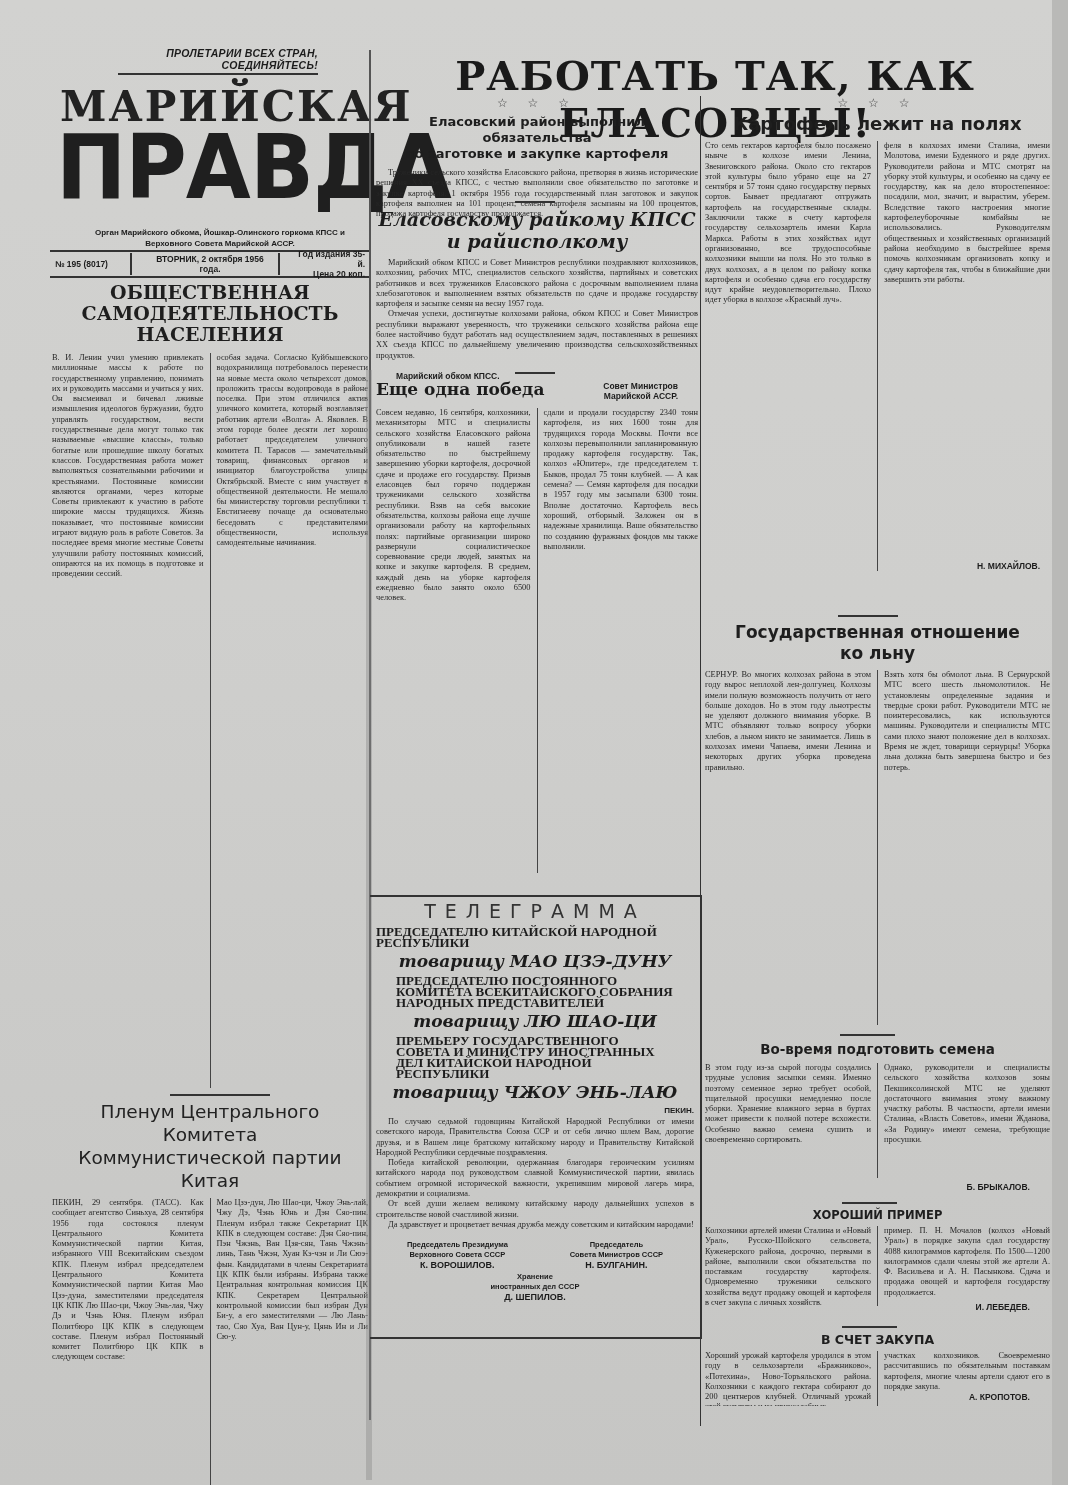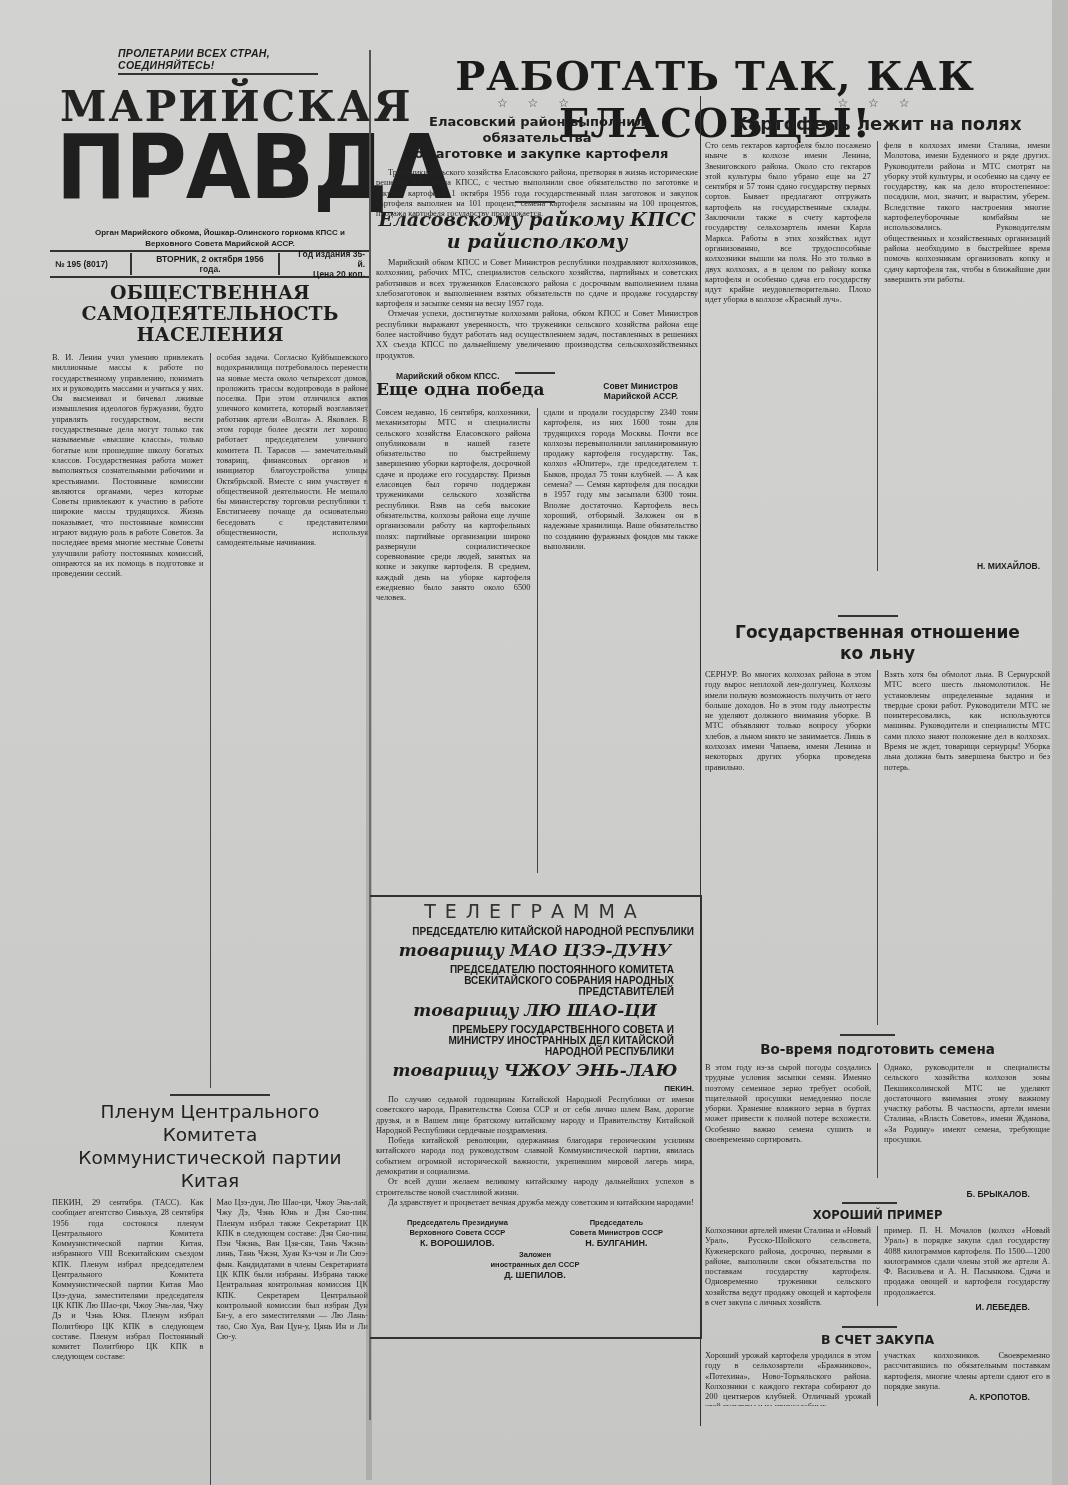--- a/index.html
+++ b/index.html
@@ -3,21 +3,21 @@
 <meta charset="utf-8">
 <style>
   html,body{margin:0;padding:0;}
   body{width:1068px;height:1485px;background:#c9c9c7;overflow:hidden;position:relative;
        font-family:"DejaVu Serif",serif;color:#1c1c1c;}
   .paper{position:absolute;left:0;top:0;width:1068px;height:1485px;
          background:linear-gradient(180deg,#d2d2d0 0%,#cfcfcd 40%,#c6c6c4 100%);}
   .col{position:absolute;}
   .abs{position:absolute;}
   .motto{left:118px;top:47px;width:200px;font-family:"Liberation Sans",sans-serif;font-style:italic;
-         font-weight:bold;font-size:10.5px;letter-spacing:.3px;border-bottom:2px solid #333;padding-bottom:2px;text-align:left;}
+         font-weight:bold;font-size:10.5px;letter-spacing:.3px;border-bottom:2px solid #333;padding-bottom:2px;text-align:right;}
   .mast1{left:60px;top:82px;width:300px;text-align:center;font-family:"DejaVu Serif",serif;font-weight:bold;
          font-size:42px;letter-spacing:2px;color:#222;}
   .mast2{left:56px;top:124px;width:310px;text-align:center;font-family:"DejaVu Sans",sans-serif;font-weight:bold;
          font-size:84px;line-height:88px;letter-spacing:-1px;color:#1f1f1f;transform:scaleY(1.05);}
   .organ{left:80px;top:227px;width:280px;text-align:center;font-family:"Liberation Sans",sans-serif;font-weight:bold;
          font-size:8px;line-height:11px;}
   .issuebar{left:50px;top:250px;width:320px;height:24px;border-top:2px solid #333;border-bottom:2px solid #333;
             display:flex;font-family:"Liberation Sans",sans-serif;font-weight:bold;font-size:8.5px;align-items:center;}
   .issuebar div{padding:0 5px;}
   .issuebar .sep{border-left:2px solid #333;height:22px;}
@@ -29,21 +29,21 @@
   .h2{font-family:"DejaVu Sans",sans-serif;font-weight:bold;text-align:center;color:#1e1e1e;}
   .hserif{font-family:"DejaVu Serif",serif;font-weight:bold;}
   .body{font-family:"Liberation Serif",serif;font-size:8.4px;line-height:10.3px;text-align:justify;color:#262626;}
   .body p{margin:0;text-indent:12px;}
   .sig{font-family:"Liberation Sans",sans-serif;font-weight:bold;font-size:8.5px;}
   .twocol{display:flex;gap:6px;}
   .twocol>div{flex:1;}
   .twocol>div+div{border-left:1px solid #444;padding-left:6px;}
   .telebox{left:370px;top:895px;width:330px;height:440px;border:2px solid #333;border-left:none;}
   .ital{font-family:"DejaVu Serif",serif;font-style:italic;font-weight:bold;text-align:center;}
-  .capsm{font-family:Liberation Sans, sans-serif;font-weight:bold;font-size:10px;text-align:right;line-height:11px;}
+  .capsm{font-family:Liberation Serif, serif;font-weight:bold;font-size:13px;text-align:left;line-height:11px;}
   .rightedge{position:absolute;left:1052px;top:0;width:16px;height:1485px;background:#b9b9b7;}
   .scan-strip{position:absolute;left:366px;top:370px;width:6px;height:1110px;background:#8e8e8e;opacity:.45;}
 </style>
 </head>
 <body>
 
 <div class="paper">
 
   <div class="abs motto">ПРОЛЕТАРИИ ВСЕХ СТРАН, СОЕДИНЯЙТЕСЬ!</div>
   <div class="abs mast1">МАРИЙСКАЯ</div>
@@ -149,21 +149,21 @@
         <div>Верховного Совета СССР</div>
         <div style="font-size:9px;">К. ВОРОШИЛОВ.</div>
       </div>
       <div class="sig" style="text-align:center;font-size:7.5px;line-height:10px;">
         <div>Председатель</div>
         <div>Совета Министров СССР</div>
         <div style="font-size:9px;">Н. БУЛГАНИН.</div>
       </div>
     </div>
     <div class="sig" style="text-align:center;font-size:7.5px;line-height:10px;margin-top:2px;">
-      <div>Заложен</div>
+      <div>Хранение</div>
       <div>иностранных дел СССР</div>
       <div style="font-size:9px;">Д. ШЕПИЛОВ.</div>
     </div>
   </div>
 
   <div class="vrule" style="left:700px;top:96px;height:1330px;"></div>
 
   <div class="col" style="left:705px;top:96px;width:345px;">
     <div class="stars">☆ ☆ ☆</div>
     <div class="h2" style="font-size:18px;line-height:22px;margin-top:3px;">Картофель лежит на полях</div>
@@ -186,21 +186,21 @@
     </div>
   </div>
   <div class="hrule" style="left:840px;top:1034px;width:55px;"></div>
 
   <div class="col" style="left:705px;top:1040px;width:345px;">
     <div class="h2" style="font-size:13.5px;line-height:18px;">Во-время подготовить семена</div>
     <div class="twocol body" style="margin-top:5px;height:115px;overflow:hidden;">
       <div>В этом году из-за сырой погоды создались трудные условия засыпки семян. Именно поэтому семенное зерно требует особой, тщательной просушки немедленно после уборки. Хранение влажного зерна в буртах может привести к полной потере всхожести. Особенно важно семена сушить и своевременно сортировать.</div>
       <div>Однако, руководители и специалисты сельского хозяйства колхозов зоны Пекшиксолинской МТС не уделяют достаточного внимания этому важному участку работы. В частности, артели имени Сталина, «Власть Советов», имени Жданова, «За Родину» имеют семена, требующие просушки.</div>
     </div>
-    <div class="sig" style="text-align:right;padding-right:20px;margin-top:11px;">Б. БРЫКАЛОВ.</div>
+    <div class="sig" style="text-align:right;padding-right:20px;margin-top:4px;">Б. БРЫКАЛОВ.</div>
   </div>
   <div class="hrule" style="left:842px;top:1202px;width:55px;"></div>
 
   <div class="col" style="left:705px;top:1208px;width:345px;">
     <div class="h2" style="font-size:11.5px;line-height:15px;">ХОРОШИЙ ПРИМЕР</div>
     <div class="twocol body" style="margin-top:3px;height:80px;overflow:hidden;">
       <div>Колхозники артелей имени Сталина и «Новый Урал», Русско-Шойского сельсовета, Куженерского района, досрочно, первыми в районе, выполнили свои обязательства по поставкам государству картофеля. Одновременно труженики сельского хозяйства ведут продажу овощей и картофеля в счет закупа с личных хозяйств.</div>
       <div>пример. П. Н. Мочалов (колхоз «Новый Урал») в порядке закупа сдал государству 4088 килограммов картофеля. По 1500—1200 килограммов сдали члены этой же артели А. Ф. Васильева и А. Н. Пасынкова. Сдача и продажа овощей и картофеля государству продолжается.</div>
     </div>
     <div class="sig" style="text-align:right;padding-right:20px;margin-top:-4px;">И. ЛЕБЕДЕВ.</div>

